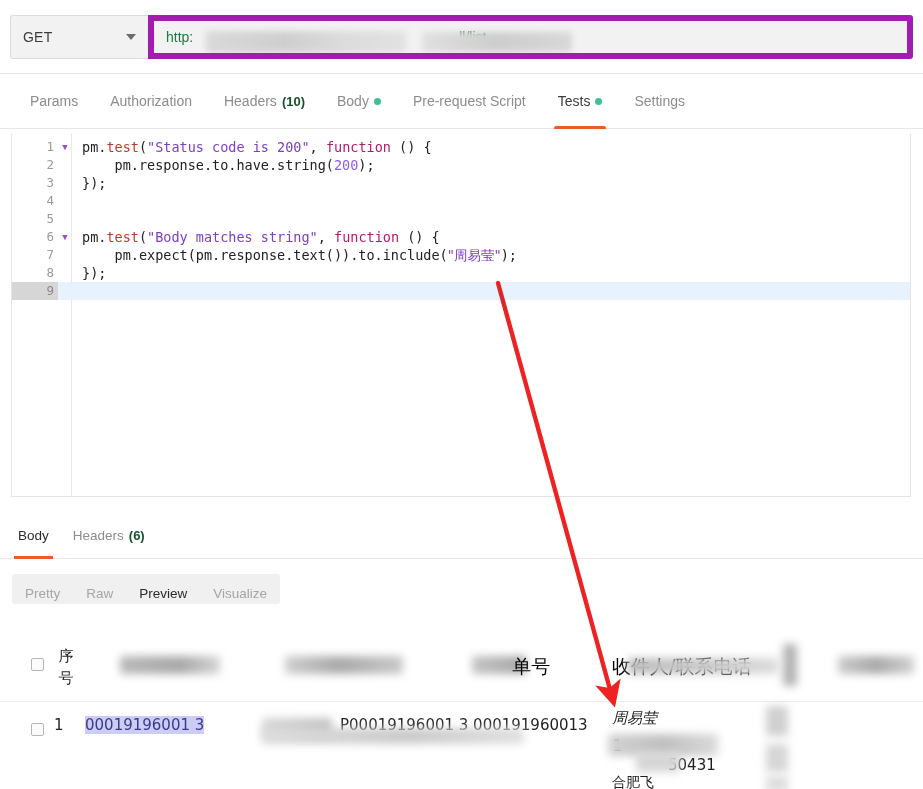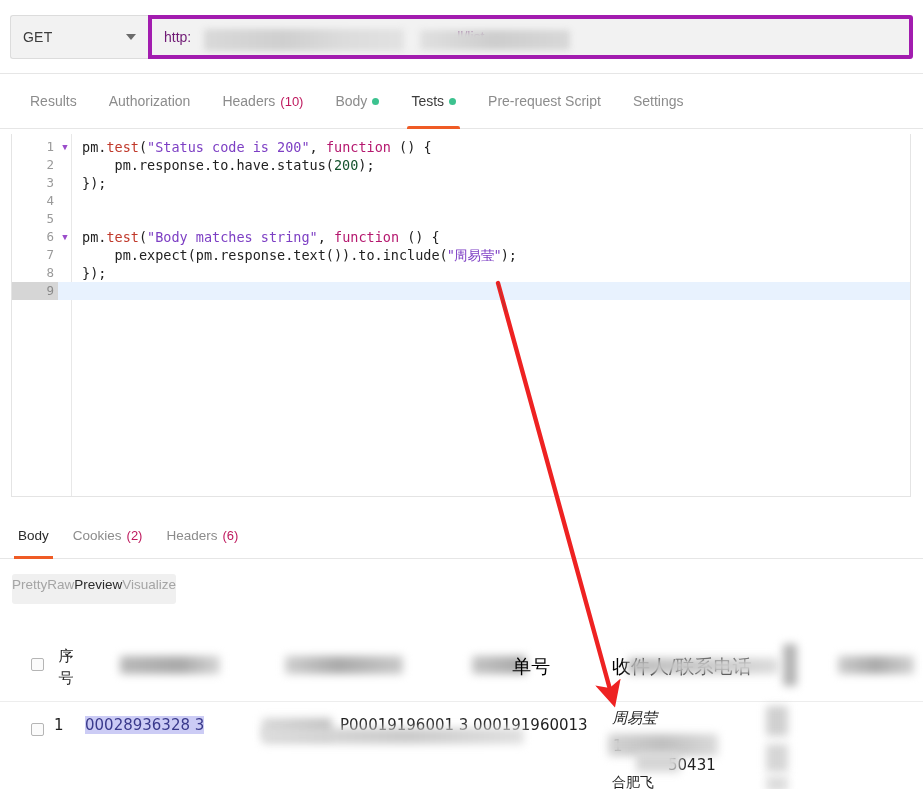--- a/index.html
+++ b/index.html
@@ -43,27 +43,27 @@
   .method-label { letter-spacing: .2px; }
   .caret {
     width: 0; height: 0;
     border-left: 5px solid transparent;
     border-right: 5px solid transparent;
     border-top: 6px solid #6b6b6b;
   }
   .url-input {
     flex: 1; height: 44px;
     background: #f2f2f2;
-    border: 4px solid #a21caf;
+    border: 6px solid #a21caf;
     border-radius: 0 3px 3px 0;
     display: flex;
     align-items: center;
     padding: 0 12px;
     font-size: 14px;
-    color: #701a75;
+    color: #15803d;
     position: relative;
     overflow: hidden;
   }
   .url-text { white-space: nowrap; }
   .url-blur1 {
     position: absolute; left: 52px; top: 10px;
     width: 200px; height: 22px;
     background: linear-gradient(90deg,#d9d9d9,#cfcfcf 40%,#dcdcdc 70%,#e2e2e2);
     filter: blur(3px);
     border-radius: 2px;
@@ -101,21 +101,21 @@
   }
   .req-tab.active { color: #3c3c3c; }
   .req-tab.active::after {
     content: "";
     position: absolute;
     left: 12px; right: 12px; bottom: 0;
     height: 3px;
     background: #ef5b25;
     border-radius: 2px 2px 0 0;
   }
-  .count { color: #be185d; font-size: 13px; }
+  .count { color: #14532d; font-size: 13px; font-weight: bold; }
   .dot {
     width: 7px; height: 7px;
     border-radius: 50%;
     background: #3cc28f;
     display: inline-block;
   }
 
   
   .editor {
     position: absolute;
@@ -164,21 +164,21 @@
     flex: 0 0 14px;
     text-align: center;
     color: #9b4dca;
     font-size: 9px;
     line-height: 18px;
   }
   .ctext { padding-left: 10px; color: #222222; }
   .tok-fn { color: #c0392b; }
   .tok-str { color: #7d3fc4; }
   .tok-kw { color: #b5176e; }
-  .tok-num { color: #14532d; }
+  .tok-num { color: #8b5cf6; }
   .tok-cjk { color: #7d3fc4; font-family: "DejaVu Sans", sans-serif; }
 
   
   .resp-tabs {
     position: absolute;
     left: 0; top: 513px;
     width: 923px; height: 46px;
     background: #ffffff;
     border-bottom: 1px solid #e6e6e6;
     display: flex;
@@ -211,23 +211,23 @@
     position: absolute;
     left: 12px; top: 574px;
     height: 30px;
     background: #f0f0f0;
     border-radius: 3px;
     display: flex;
     align-items: center;
   }
   .view-btn {
     height: 24px;
-    padding: 0 0;
-    display: flex;
-    align-items: flex-start;
+    padding: 0 13px;
+    display: flex;
+    align-items: flex-end;
     font-size: 13.5px;
     color: #a5a5a5;
     cursor: pointer;
   }
   .view-btn.active { color: #2b2b2b; }
 
   
   .preview-pane {
     position: absolute;
     left: 0; top: 616px;
@@ -312,59 +312,59 @@
     <div class="url-input">
       <span class="url-text">http:</span>
       <span class="url-blur1"></span>
       <span class="url-blur2"></span>
       <span class="url-text" style="margin-left:266px">ll/list</span>
     </div>
   </div>
 
   <div class="req-tabs">
     <div class="req-tab">
-      <span>Results</span>
+      <span>Params</span>
     </div>
     <div class="req-tab">
       <span>Authorization</span>
     </div>
     <div class="req-tab">
       <span>Headers</span>
       <span class="count">(10)</span>
     </div>
     <div class="req-tab">
       <span>Body</span>
       <span class="dot"></span>
+    </div>
+    <div class="req-tab">
+      <span>Pre-request Script</span>
     </div>
     <div class="req-tab active">
       <span>Tests</span>
       <span class="dot"></span>
     </div>
     <div class="req-tab">
-      <span>Pre-request Script</span>
-    </div>
-    <div class="req-tab">
       <span>Settings</span>
     </div>
   </div>
 
   <div class="editor">
     <div class="gutter"></div>
     <div class="code-area">
 
       <div class="cline">
         <span class="ln">1</span>
         <span class="fold">▼</span>
         <span class="ctext"><span>pm.</span><span class="tok-fn">test</span><span>(</span><span class="tok-str">"Status code is 200"</span><span>, </span><span class="tok-kw">function</span><span> () {</span></span>
       </div>
 
       <div class="cline">
         <span class="ln">2</span>
         <span class="fold"></span>
-        <span class="ctext"><span>    pm.response.to.have.status(</span><span class="tok-num">200</span><span>);</span></span>
+        <span class="ctext"><span>    pm.response.to.have.string(</span><span class="tok-num">200</span><span>);</span></span>
       </div>
 
       <div class="cline">
         <span class="ln">3</span>
         <span class="fold"></span>
         <span class="ctext">});</span>
       </div>
 
       <div class="cline">
         <span class="ln">4</span>
@@ -401,24 +401,20 @@
         <span class="fold"></span>
         <span class="ctext"></span>
       </div>
 
     </div>
   </div>
 
   <div class="resp-tabs">
     <div class="resp-tab active">
       <span>Body</span>
-    </div>
-    <div class="resp-tab">
-      <span>Cookies</span>
-      <span class="count">(2)</span>
     </div>
     <div class="resp-tab">
       <span>Headers</span>
       <span class="count">(6)</span>
     </div>
   </div>
 
   <div class="view-switch">
     <div class="view-btn">
       <span>Pretty</span>
@@ -450,21 +446,21 @@
 
         <span class="th-cjk" style="left:612px; top:24px;">收件人/联系电话</span>
         <span class="blur" style="left:628px; top:28px; width:150px; height:16px; background:linear-gradient(90deg,#bdbdbd,#cfcfcf 70%,#dcdcdc);"></span>
         <span class="blur" style="left:783px; top:14px; width:14px; height:42px; background:#b4b4b4;"></span>
         <span class="blur" style="left:838px; top:26px; width:76px; height:18px; background:linear-gradient(90deg,#cccccc,#a9a9a9 50%,#d2d2d2);"></span>
       </div>
 
       <div class="trow">
         <span class="chk" style="left:31px; top:19px;"></span>
         <span class="td-txt" style="left:54px; top:12px;">1</span>
-        <span class="td-link" style="left:85px; top:12px;">00028936328 3</span>
+        <span class="td-link" style="left:85px; top:12px;">00019196001 3</span>
 
         <span class="blur" style="left:262px; top:14px; width:70px; height:20px; background:linear-gradient(90deg,#d8d8d8,#c2c2c2);"></span>
         <span class="td-txt" style="left:340px; top:12px;text-align:right;">P00019196001 3 000191960013</span>
         <span class="blur" style="left:262px; top:24px; width:262px; height:16px; background:linear-gradient(90deg,#dcdcdc,#cacaca 55%,#e0e0e0);"></span>
 
         <span class="td-txt" style="left:612px; top:5px;font-style:italic;">周易莹</span>
         <span class="td-txt" style="left:613px; top:33px;">1</span>
         <span class="blur" style="left:608px; top:30px; width:110px; height:22px; background:linear-gradient(90deg,#d2d2d2,#c0c0c0 50%,#dadada);"></span>
         <span class="td-txt" style="left:668px; top:52px;">50431</span>
         <span class="blur" style="left:636px; top:48px; width:44px; height:20px; background:#d6d6d6;"></span>

